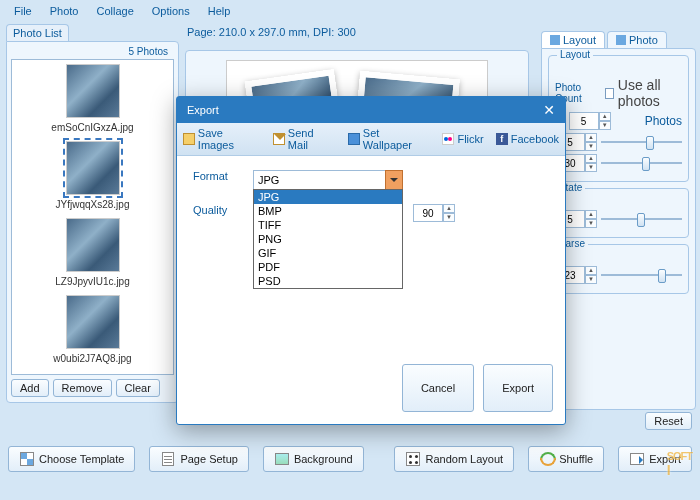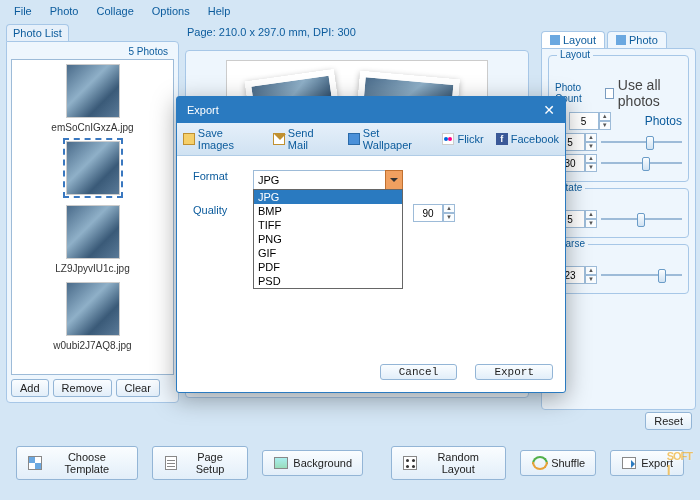--- a/index.html
+++ b/index.html
@@ -50,21 +50,21 @@
 .spinner { display: flex; align-items: center; }
 .spinner input { width: 30px; height: 18px; border: 1px solid #9dbbd8; text-align: center; font-size: 10px; }
 .spin-btns { display: flex; flex-direction: column; }
 .spin-btns span { width: 12px; height: 9px; border: 1px solid #9dbbd8; background: #fafdff; font-size: 6px; line-height: 6px; text-align: center; color: #555; }
 .slider { flex: 1; height: 14px; position: relative; }
 .slider::before { content: ""; position: absolute; left: 0; right: 0; top: 6px; height: 2px; background: #9dbbd8; }
 .slider-thumb { position: absolute; top: 1px; width: 8px; height: 14px; background: linear-gradient(#fafdff,#d0e2f2); border: 1px solid #6a9cc8; border-radius: 2px; }
 .checkbox { width:11px; height:11px; border:1px solid #7a9cc0; background:#fff; display:inline-block;}
 
 
-.bottom { display: flex; gap: 14px; padding: 4px 16px; align-items: center; }
+.bottom { display: flex; gap: 14px; padding: 4px 8px; align-items: center; }
 .bottom .btn { padding: 4px 10px; }
 .btn-icon { width: 16px; height: 16px; display: inline-flex; align-items:center; justify-content:center; }
 .ic-grid{background:conic-gradient(#fff 0 25%,#6ba8e0 0 50%,#fff 0 75%,#6ba8e0 0);width:14px;height:14px;border:1px solid #888;}
 .ic-sheet{width:12px;height:14px;background:#fff;border:1px solid #888;position:relative;}
 .ic-sheet::after{content:"";position:absolute;left:1px;right:1px;top:3px;height:1px;background:#888;box-shadow:0 3px #888,0 6px #888;}
 .ic-img{width:14px;height:12px;background:linear-gradient(#aee,#9db);border:1px solid #888;}
 .ic-dice{width:14px;height:14px;background:#fff;border:1px solid #888;position:relative;}
 .ic-dice::after{content:"";position:absolute;width:3px;height:3px;background:#333;border-radius:50%;top:2px;left:2px;box-shadow:6px 0 #333,0 6px #333,6px 6px #333;}
 .ic-shuffle{width:14px;height:14px;position:relative;}
 .ic-shuffle::before{content:"";position:absolute;width:12px;height:6px;border:2px solid #52b04a;border-bottom:none;border-radius:12px 12px 0 0;top:0;left:0;}
@@ -93,21 +93,21 @@
 .mrow { display: flex; align-items: flex-start; margin-bottom: 14px; }
 .mlabel { color: #0b5b9c; width: 60px; }
 .combo { position: relative; width: 150px; }
 .combo input { width: 100%; height: 20px; border: 1px solid #9dbbd8; padding: 0 4px; font-size: 11px; }
 .combo-btn { position: absolute; right: 0; top: 0; width: 18px; height: 20px; background: #f0a060; border: 1px solid #c07030; display:flex; align-items:center; justify-content:center;}
 .combo-btn::after{content:"";border:4px solid transparent;border-top-color:#333;margin-top:3px;}
 .dropdown { position: absolute; top: 19px; left: 0; width: 150px; background: #fff; border: 1px solid #666; z-index: 60; }
 .dropdown div { padding: 1px 4px; font-size: 11px; }
 .dropdown div.sel { background: #2a7ac0; color: #fff; }
 .modal-footer { padding: 8px 12px 12px; text-align: right; }
-.modal-footer .btn { padding: 1px 18px; margin-left: 15px; font-family: Liberation Mono, monospace; }
+.modal-footer .btn { padding: 17px 18px; margin-left: 6px; }
 
 
 .watermark { position: absolute; right: 8px; bottom: 22px; font-size: 34px; font-weight: 800; color: #f0b43c; opacity: .75; letter-spacing: -1px; font-family: Arial; text-shadow: 0 0 2px #fff; pointer-events:none;}
 .watermark small{display:block;font-size:14px;margin-top:-6px;}
 </style>
 </head>
 <body>
 
 <div class="menubar">
   <span>File</span>
@@ -123,20 +123,21 @@
     <div class="panel-title">Photo List</div>
     <div class="panel-body">
       <div class="photo-count">5 Photos</div>
       <div class="thumbs">
         <div class="thumb-item">
           <span class="thumb"></span>
           <span class="thumb-label">emSoCnIGxzA.jpg</span>
         </div>
         <div class="thumb-item">
           <span class="thumb selected"></span>
+          <span class="thumb-label">JYfjwqqXs28.jpg</span>
         </div>
         <div class="thumb-item">
           <span class="thumb"></span>
           <span class="thumb-label">LZ9JpyvIU1c.jpg</span>
         </div>
         <div class="thumb-item">
           <span class="thumb"></span>
           <span class="thumb-label">w0ubi2J7AQ8.jpg</span>
         </div>
       </div>

